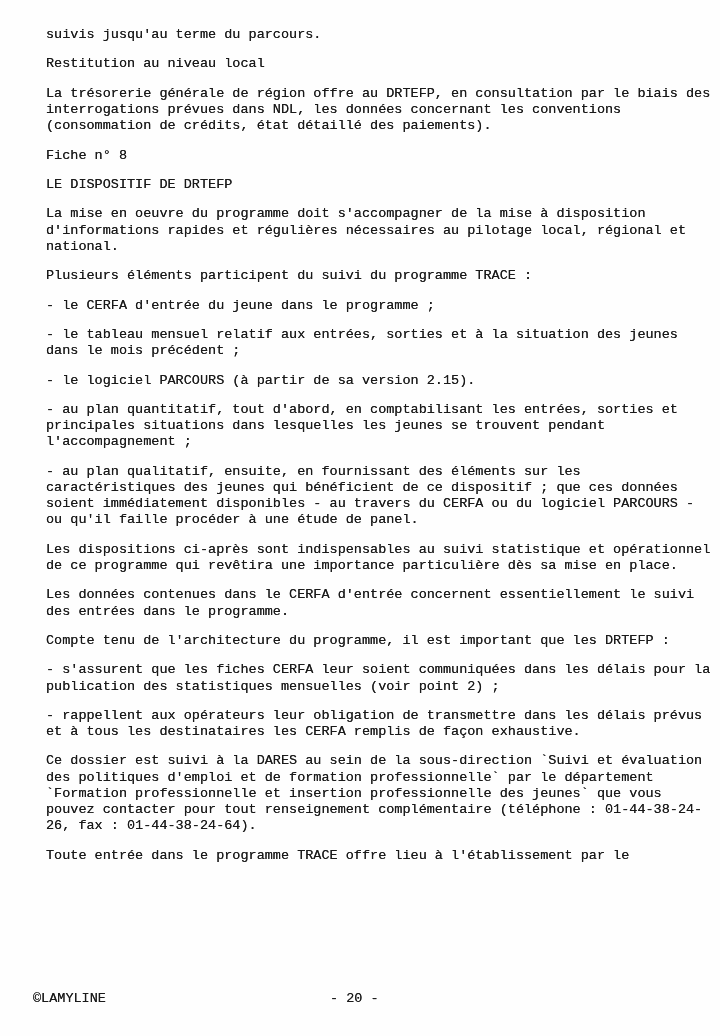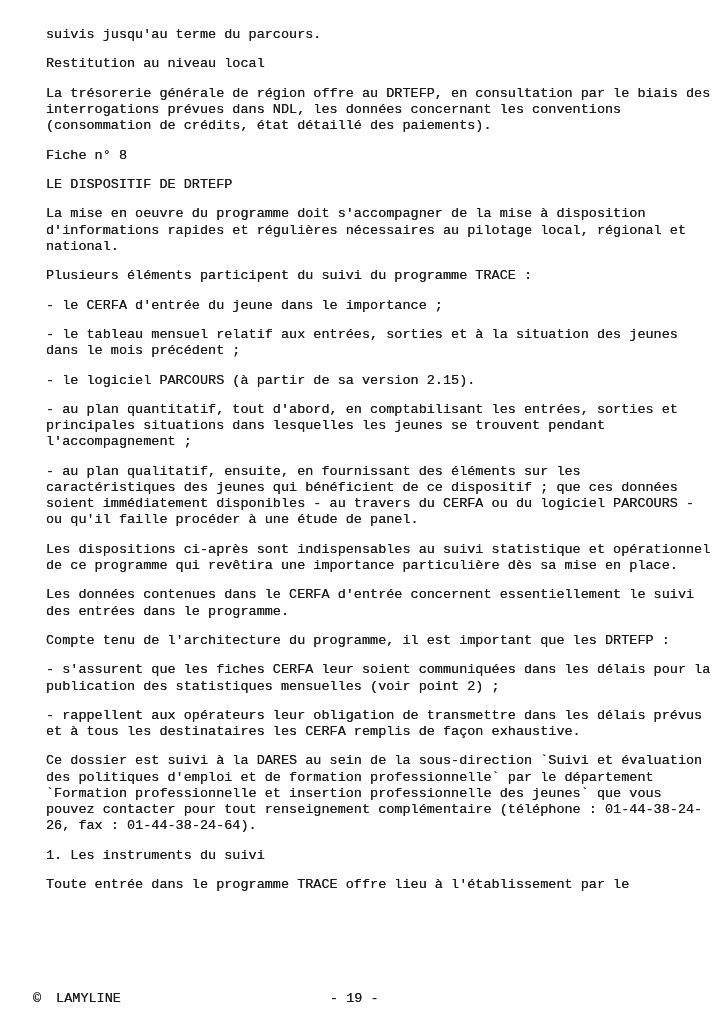--- a/index.html
+++ b/index.html
@@ -31,21 +31,20 @@
     letter-spacing: 0;
   }
   .footer {
     position: absolute;
     top: 991px;
     left: 33px;
     right: 0;
     text-shadow: 0 0 0.55px rgba(26,26,26,0.85);
   }
   .footer .brand {
-    margin-left: 15px;
   }
   .footer .pagenum {
     position: absolute;
     left: 297px;
     top: 0;
   }
 </style>
 </head>
 <body>
 
@@ -54,21 +53,21 @@
   <div class="para">Restitution au niveau local</div>
   <div class="para">La trésorerie générale de région offre au DRTEFP, en consultation par le biais des
 interrogations prévues dans NDL, les données concernant les conventions
 (consommation de crédits, état détaillé des paiements).</div>
   <div class="para">Fiche n° 8</div>
   <div class="para">LE DISPOSITIF DE DRTEFP</div>
   <div class="para">La mise en oeuvre du programme doit s'accompagner de la mise à disposition
 d'informations rapides et régulières nécessaires au pilotage local, régional et
 national.</div>
   <div class="para">Plusieurs éléments participent du suivi du programme TRACE :</div>
-  <div class="para">- le CERFA d'entrée du jeune dans le importance ;</div>
+  <div class="para">- le CERFA d'entrée du jeune dans le programme ;</div>
   <div class="para">- le tableau mensuel relatif aux entrées, sorties et à la situation des jeunes
 dans le mois précédent ;</div>
   <div class="para">- le logiciel PARCOURS (à partir de sa version 2.15).</div>
   <div class="para">- au plan quantitatif, tout d'abord, en comptabilisant les entrées, sorties et
 principales situations dans lesquelles les jeunes se trouvent pendant
 l'accompagnement ;</div>
   <div class="para">- au plan qualitatif, ensuite, en fournissant des éléments sur les
 caractéristiques des jeunes qui bénéficient de ce dispositif ; que ces données
 soient immédiatement disponibles - au travers du CERFA ou du logiciel PARCOURS -
 ou qu'il faille procéder à une étude de panel.</div>
@@ -79,20 +78,19 @@
   <div class="para">Compte tenu de l'architecture du programme, il est important que les DRTEFP :</div>
   <div class="para">- s'assurent que les fiches CERFA leur soient communiquées dans les délais pour la
 publication des statistiques mensuelles (voir point 2) ;</div>
   <div class="para">- rappellent aux opérateurs leur obligation de transmettre dans les délais prévus
 et à tous les destinataires les CERFA remplis de façon exhaustive.</div>
   <div class="para">Ce dossier est suivi à la DARES au sein de la sous-direction `Suivi et évaluation
 des politiques d'emploi et de formation professionnelle` par le département
 `Formation professionnelle et insertion professionnelle des jeunes` que vous
 pouvez contacter pour tout renseignement complémentaire (téléphone : 01-44-38-24-
 26, fax : 01-44-38-24-64).</div>
-  <div class="para">1. Les instruments du suivi</div>
   <div class="para">Toute entrée dans le programme TRACE offre lieu à l'établissement par le</div>
 </div>
 
 <div class="footer">
   <span class="copy">©</span><span class="brand">LAMYLINE</span>
-  <span class="pagenum">- 19 -</span>
+  <span class="pagenum">- 20 -</span>
 </div>
 
 </body></html>

